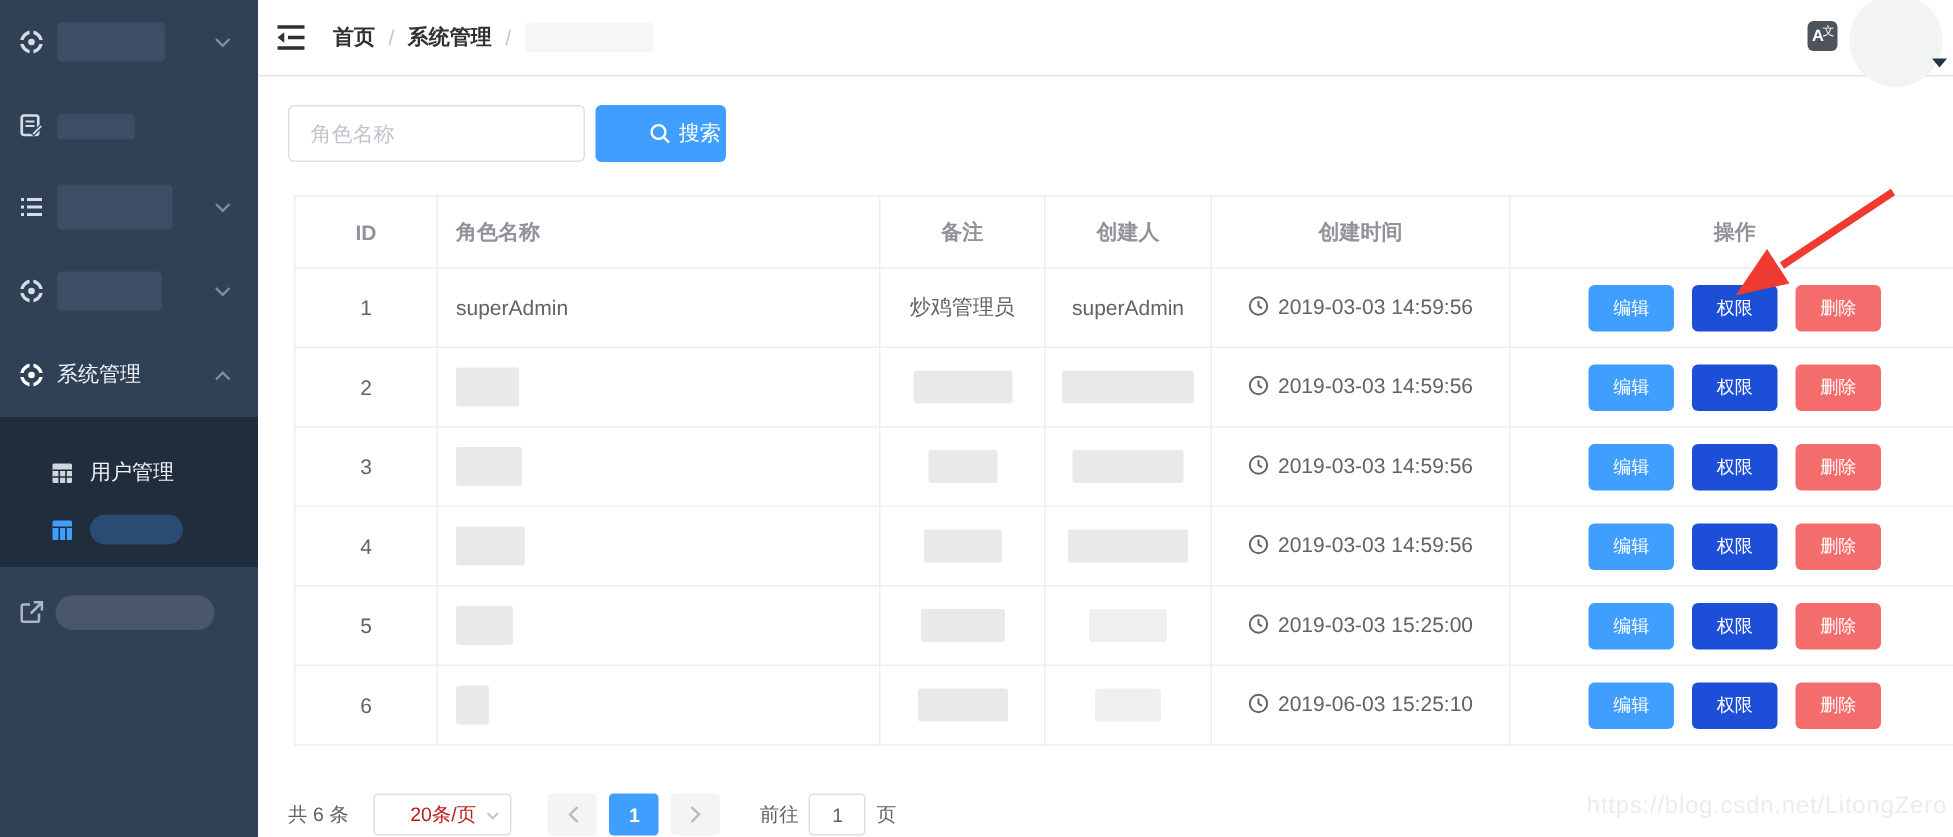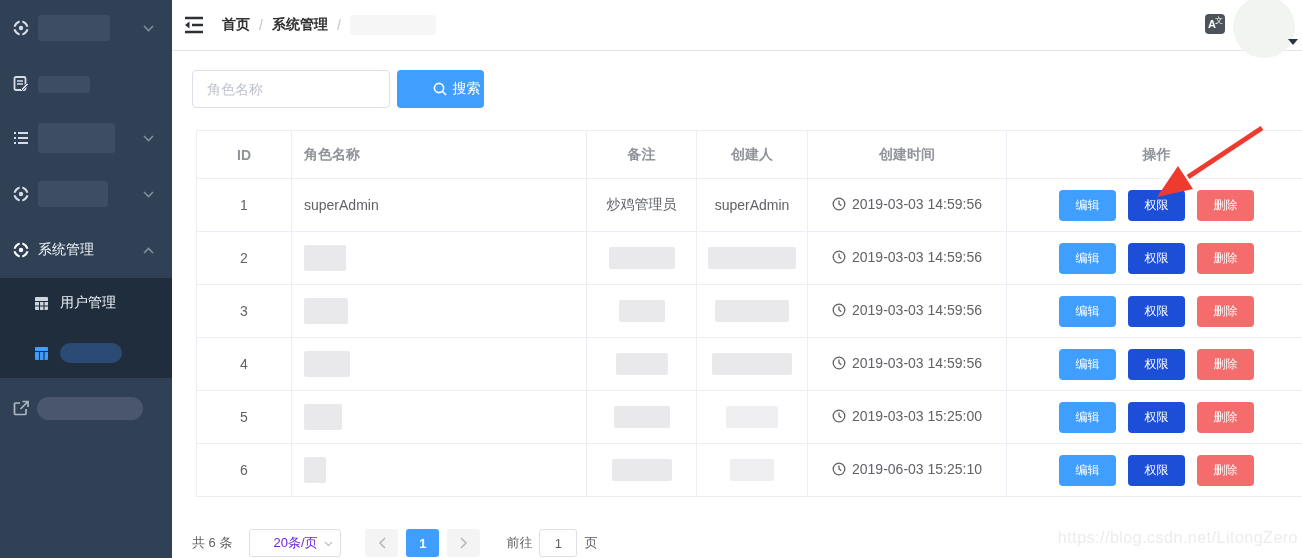--- a/index.html
+++ b/index.html
@@ -50,21 +50,21 @@
   .cell-blob { display:inline-block; vertical-align:middle; background:#e9e9eb; border-radius:2px; }
   .time-wrap { display:inline-flex; align-items:center; gap:6px; }
   .act-btn { display:inline-block; min-width:57px; padding:7px 8px; margin:0 6px; border:none; border-radius:4px; color:#fff; font-size:12px; cursor:pointer; font-family:inherit; }
   .act-edit { background:#409eff; }
   .act-perm { background:#1d4ed8; }
   .act-del  { background:#f56c6c; }
 
   
   .pager { position:absolute; left:20px; top:529px; height:28px; display:flex; align-items:center; font-size:13px; color:#606266; }
   .pg-total { margin-right:17px; }
-  .pg-size { position:relative; width:92px; height:28px; border:1px solid #dcdfe6; border-radius:3px; display:flex; align-items:center; justify-content:center; cursor:pointer; color:#6d28d9; }
+  .pg-size { position:relative; width:92px; height:28px; border:1px solid #dcdfe6; border-radius:3px; display:flex; align-items:center; justify-content:center; cursor:pointer; color:#b91c1c; }
   .pg-size .sel-caret { position:absolute; right:7px; top:11px; width:9px; height:6px; }
   .pg-btn { width:33px; height:28px; border:none; border-radius:3px; background:#f4f4f5; display:flex; align-items:center; justify-content:center; cursor:pointer; }
   .pg-prev { margin-left:24px; } .pg-next { margin-left:8px; }
   .pg-cur { width:33px; height:28px; margin-left:8px; border-radius:3px; background:#409eff; color:#fff; display:flex; align-items:center; justify-content:center; font-weight:bold; cursor:pointer; }
   .pg-goto-label { margin-left:26px; }
   .pg-goto-input { width:38px; height:28px; margin-left:7px; border:1px solid #dcdfe6; border-radius:3px; text-align:center; font-size:13px; color:#606266; outline:none; font-family:inherit; }
   .pg-unit { margin-left:7px; }
 
   .watermark { position:absolute; right:4px; top:529px; font-size:16px; color:#ececec; letter-spacing:0.5px; }
   .arrow-layer { position:absolute; left:0; top:0; width:1302px; height:558px; pointer-events:none; }
@@ -126,21 +126,21 @@
           <circle cx="8" cy="8" r="2.2" fill="#ffffff"></circle>
           <path d="M8 0v4M8 12v4M0 8h4M12 8h4" stroke="#304156" stroke-width="2.6"></path>
         </svg>
       <span class="side-label">系统管理</span>
       <svg class="chev" viewBox="0 0 11 7">
           <path d="M1 6l4.5-4.5L10 6" fill="none" stroke="#7f8d9e" stroke-width="1.6"></path>
         </svg>
     </div>
 
     <div class="submenu">
-      <div class="sub-item" style="top:0">
+      <div class="sub-item" style="top:12px">
         <svg class="ic" viewBox="0 0 15 15">
             <rect x="1" y="1" width="13" height="13" rx="1" fill="#cfd6de"></rect>
             <path d="M1 5.5h13M1 10h13M5.5 5.5v8.5M10 5.5v8.5" stroke="#1f2d3d" stroke-width="1.1"></path>
           </svg>
         <span class="sub-label">用户管理</span>
       </div>
       <div class="sub-item" style="top:50px">
         <svg class="ic" viewBox="0 0 15 15">
             <rect x="1" y="1" width="13" height="13" rx="1" fill="#409eff"></rect>
             <path d="M1 5.5h13M5.5 5.5v8.5M10 5.5v8.5" stroke="#1f2d3d" stroke-width="1.1"></path>

